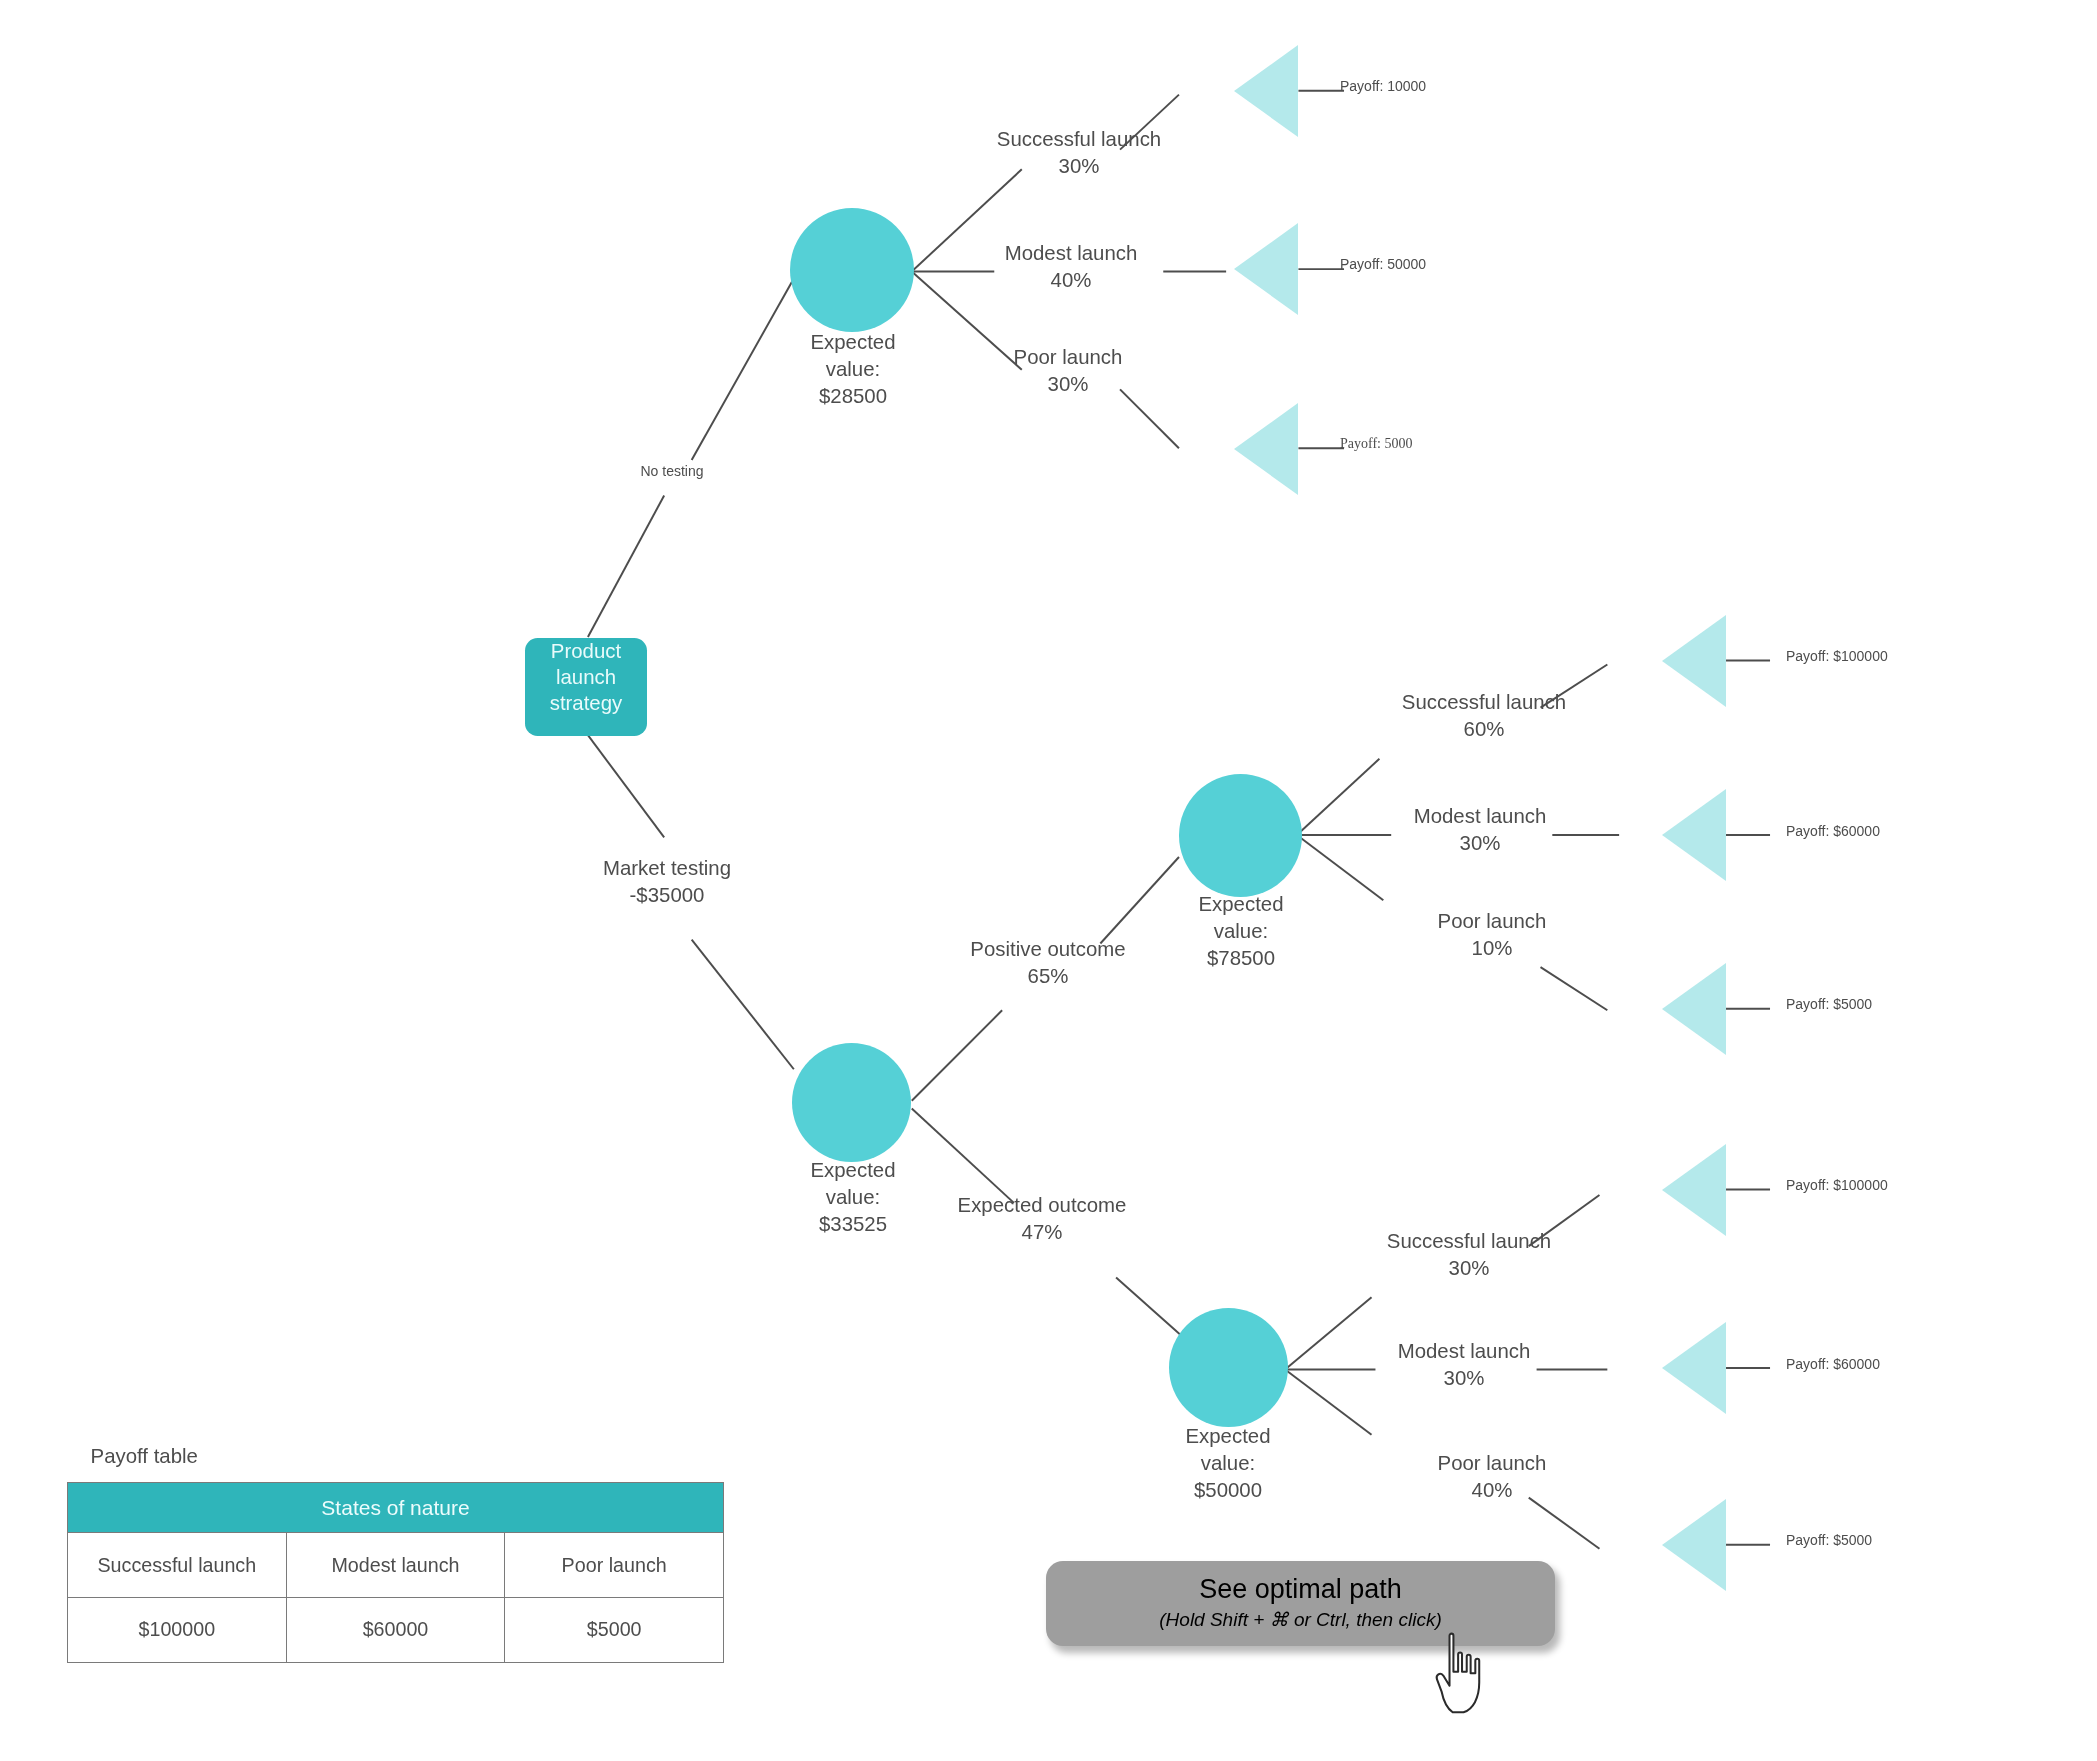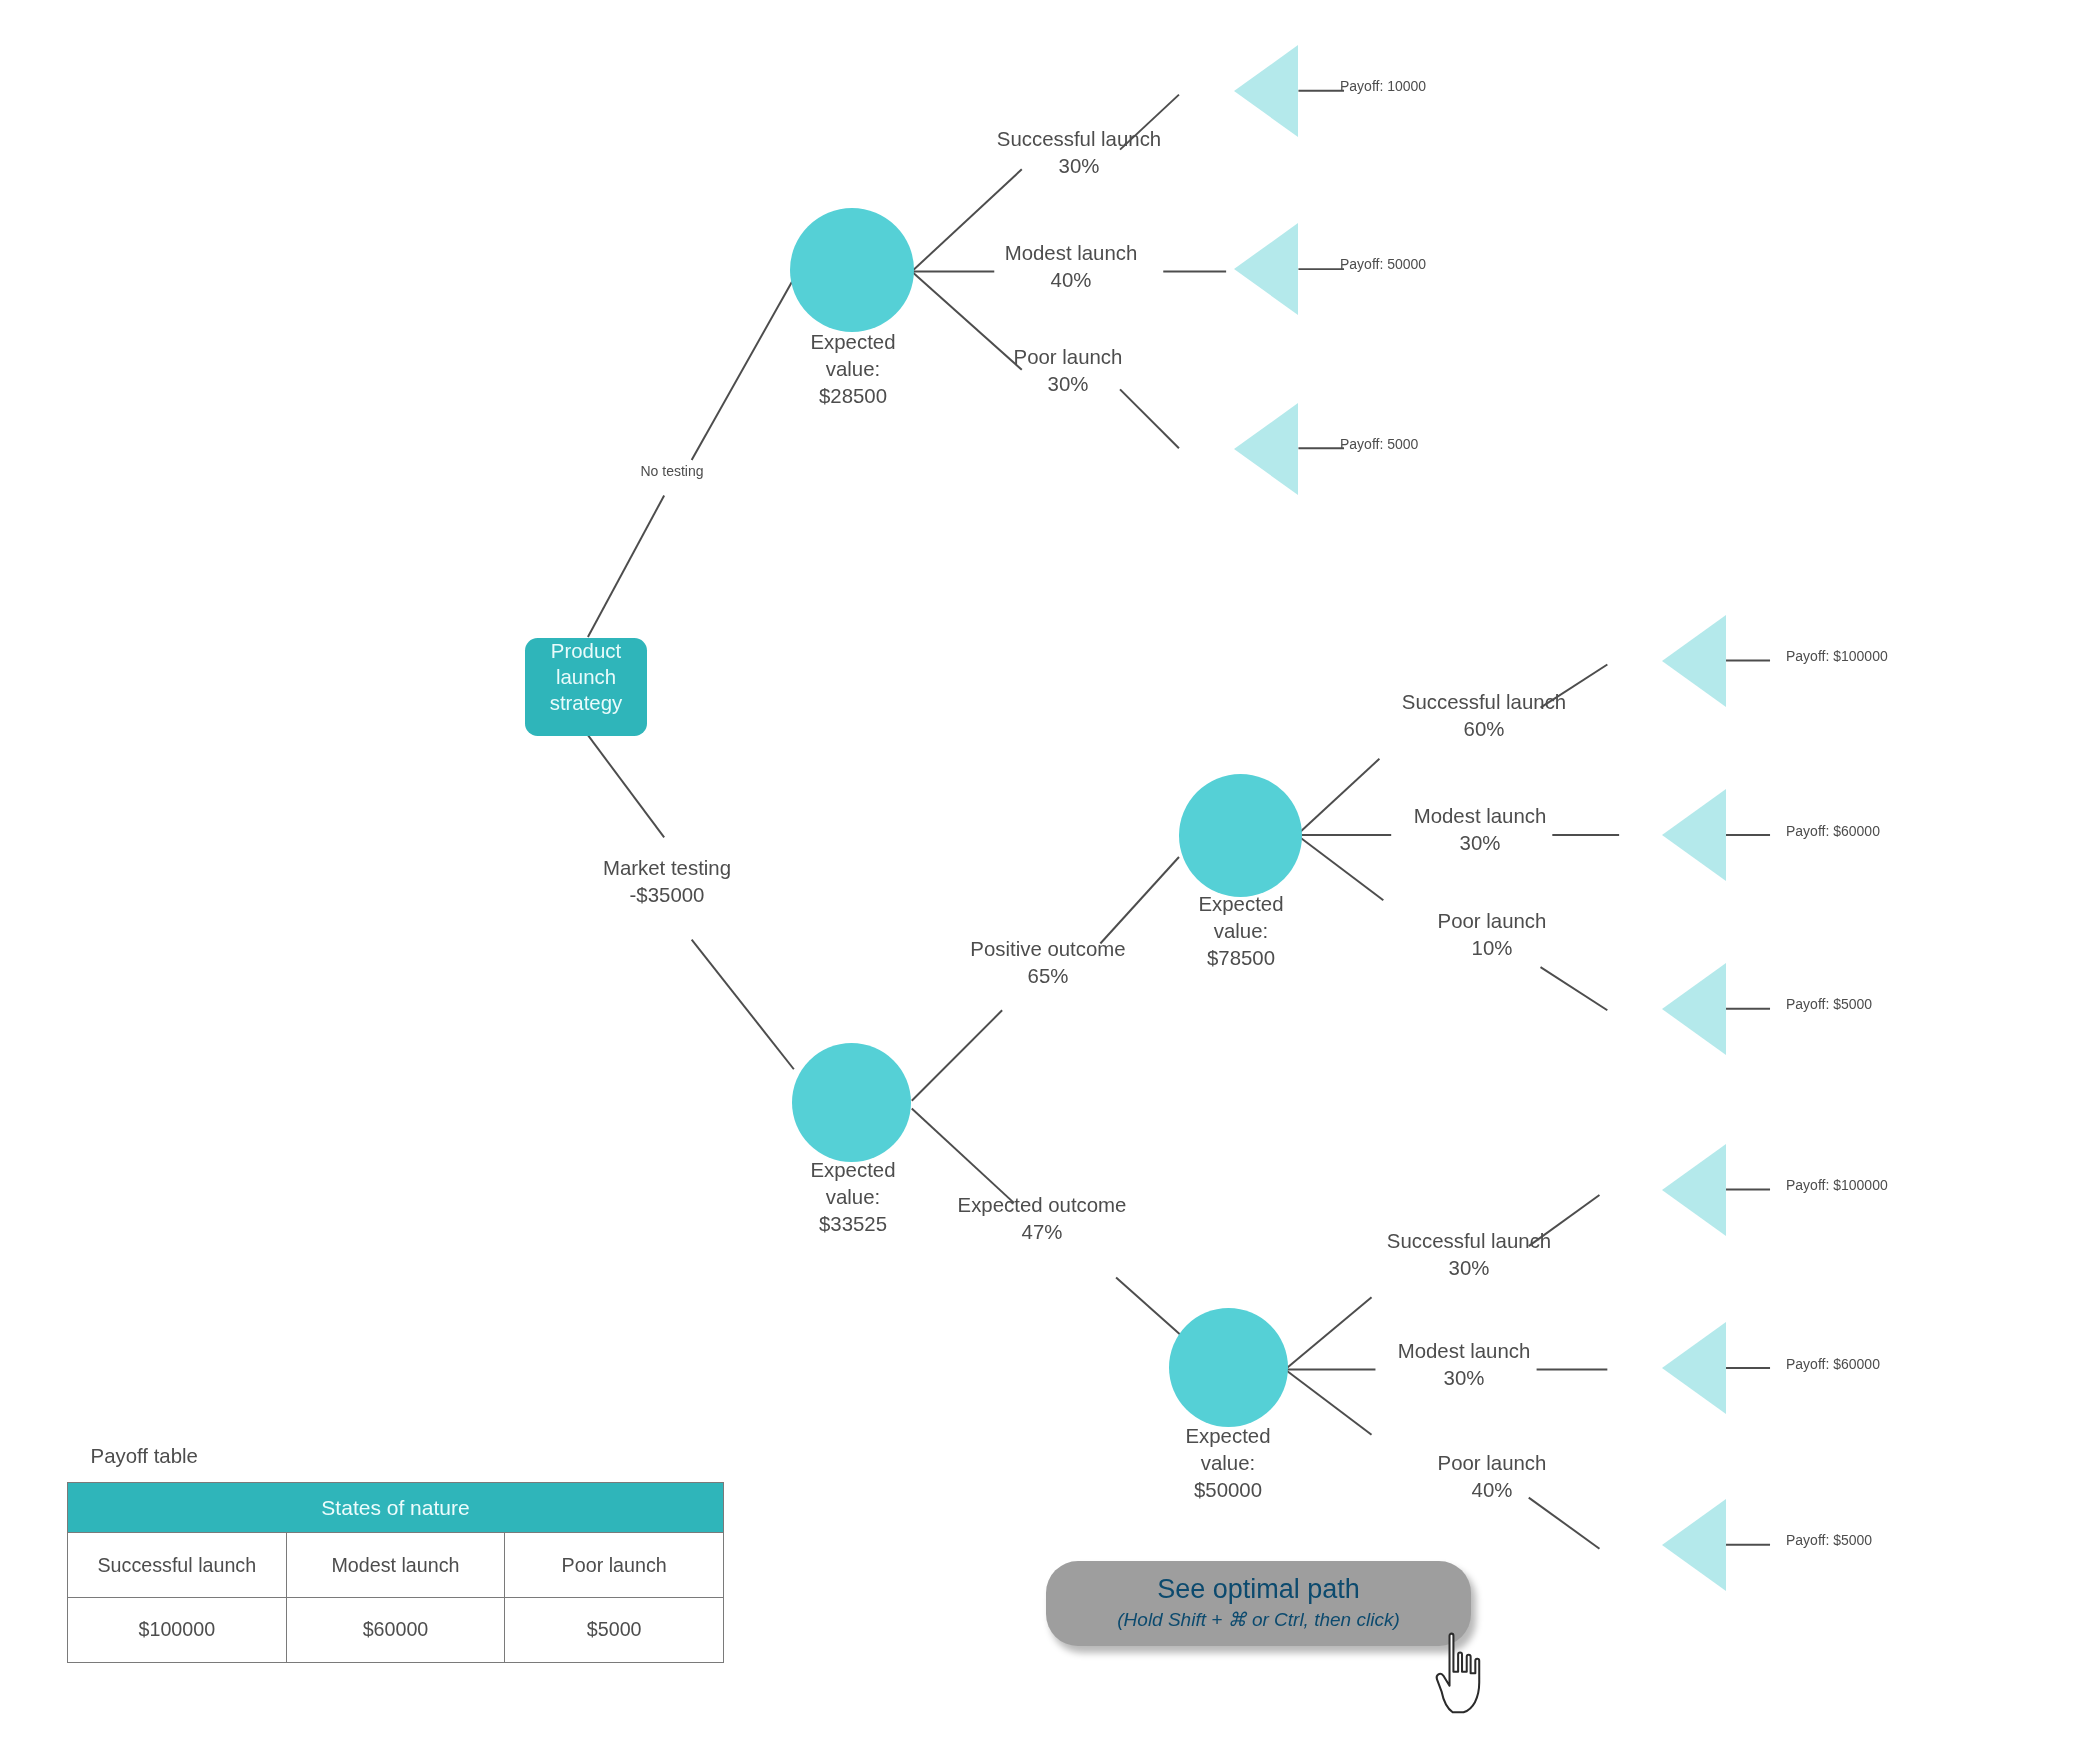--- a/index.html
+++ b/index.html
@@ -104,28 +104,28 @@
     font-size: 19.7px;
     text-align: center;
     padding: 20.4px 6.3px;
     width: 33.33%;
   }
   
   #optimal-path-button {
     position: absolute;
     left: 1046px;
     top: 1561px;
-    width: 425px;
+    width: 509px;
     background: #9e9e9e;
-    border-radius: 32px;
+    border-radius: 17px;
     box-shadow: 4.7px 6.3px 7.9px rgba(0,0,0,0.28);
     padding: 12.6px 7.9px 15.7px 7.9px;
     box-sizing: border-box;
     text-align: center;
-    color: #0c4a6e;
+    color: #000000;
     cursor: pointer;
   }
   #optimal-path-button .main {
     font-size: 27px;
     display: block;
     margin-bottom: 3.1px;
   }
   #optimal-path-button .sub {
     font-size: 19px;
     font-style: italic;
@@ -227,21 +227,21 @@
     <div>30%</div>
   </div>
 
   <div class="node-leaf" style="left:1234px; top:45px;"></div>
   <div class="lbl left" style="left:1340px; top:77px;">Payoff: 10000</div>
 
   <div class="node-leaf" style="left:1234px; top:223px;"></div>
   <div class="lbl left" style="left:1340px; top:255px;">Payoff: 50000</div>
 
   <div class="node-leaf" style="left:1234px; top:403px;"></div>
-  <div class="lbl left" style="left:1340px; top:435px;">Payoff: 5000</div>
+  <div class="lbl left" style="left:1340px; top:435px;font-family:Liberation Serif, serif;">Payoff: 5000</div>
 
   <div class="node-chance" style="left:792px; top:1043px; width:119px; height:119px;"></div>
   <div class="ev" style="left:853px; top:1157px;">
     <div>Expected</div>
     <div>value:</div>
     <div>$33525</div>
   </div>
 
   <div class="ev" style="left:1048px; top:936px;">
     <div>Positive outcome</div>

